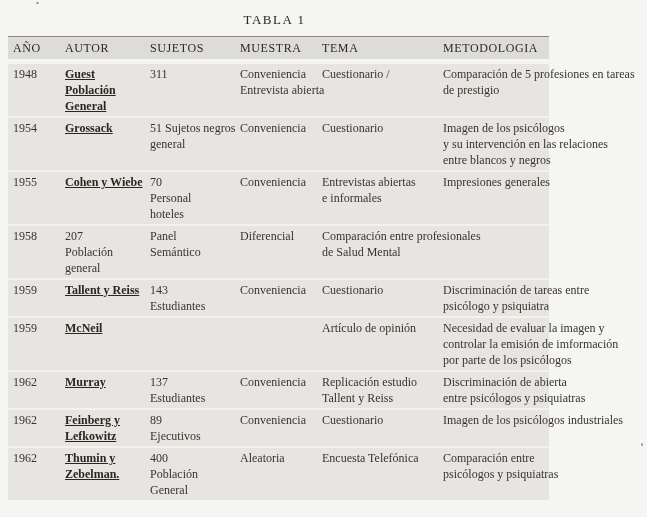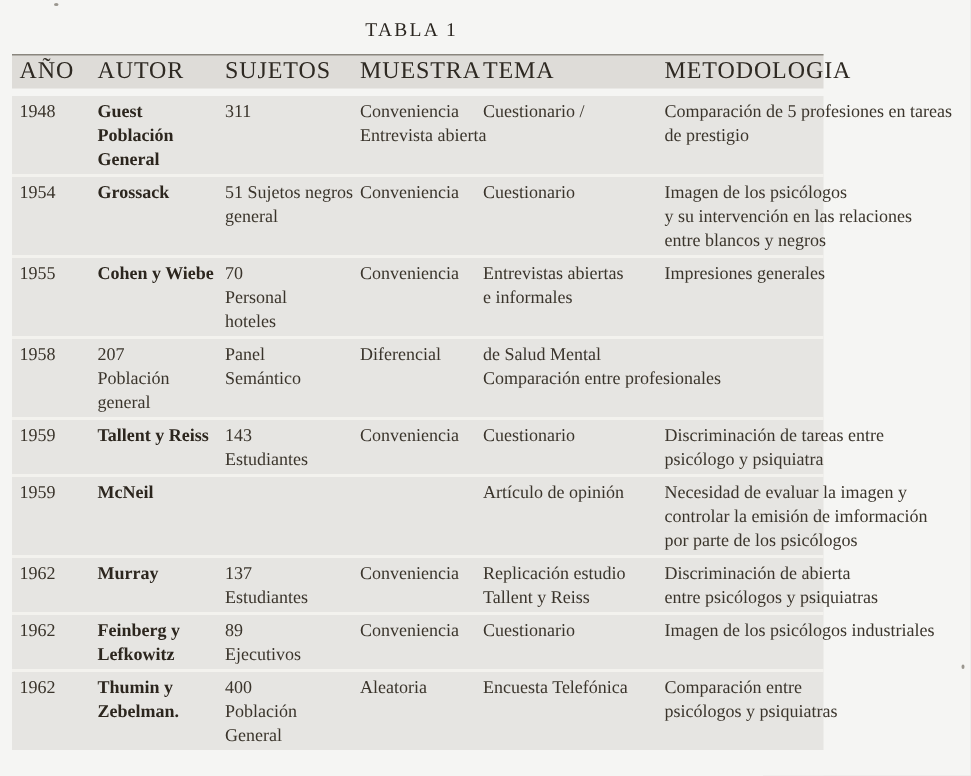--- a/index.html
+++ b/index.html
@@ -23,36 +23,36 @@
     text-align:center;font-size:13px;letter-spacing:1.5px;
     color:#2b2620;font-weight:400;
   }
   .table{position:absolute;top:36px;left:8px;right:0;}
   .thead{
     display:grid;
     grid-template-columns:57px 85px 90px 82px 121px 1fr;
     background:var(--band);
     border-top:1px solid var(--rule);
     height:23px;align-items:center;
-    font-size:16px;letter-spacing:0.6px;color:#2e2922;
+    font-size:12px;letter-spacing:0.6px;color:#2e2922;
   }
   .thead > div:first-child{padding-left:5px;}
   .gap{height:5px;}
   .tbody{background:var(--rowbg);}
   .trow{
     display:grid;
     grid-template-columns:57px 85px 90px 82px 121px 1fr;
     padding:2px 0 2px 0;
     border-top:2px solid var(--sep);
   }
   .trow:first-child{border-top:none;}
   .cell{font-size:12px;line-height:16px;}
   .cell .line{white-space:nowrap;}
   .col-anio{padding-left:5px;}
-  .col-autor .line{font-weight:700;color:#2c261e;}
+  .col-autor .line{font-weight:700;color:#2c261e;text-decoration:underline;}
   .speck{position:absolute;background:#9a968e;border-radius:50%;}
   .s1{width:3px;height:2px;top:2px;left:36px;}
   .s2{width:2px;height:3px;top:443px;left:641px;}
 </style>
 </head>
 <body>
 
 <div class="page">
   <div class="title">TABLA 1</div>
   <div class="table">
@@ -146,22 +146,22 @@
             <div class="line">general</div>
           </div>
           <div class="cell col-muestra">
             <div class="line">Panel</div>
             <div class="line">Semántico</div>
           </div>
           <div class="cell col-metodologia">
             <div class="line">Diferencial</div>
           </div>
           <div class="cell col-tema">
+            <div class="line">Comparación entre profesionales</div>
             <div class="line">de Salud Mental</div>
-            <div class="line">Comparación entre profesionales</div>
           </div>
         </div>
         <div class="trow">
           <div class="cell col-anio">
             <div class="line">1959</div>
           </div>
           <div class="cell col-autor">
             <div class="line">Tallent y Reiss</div>
           </div>
           <div class="cell col-sujetos">

